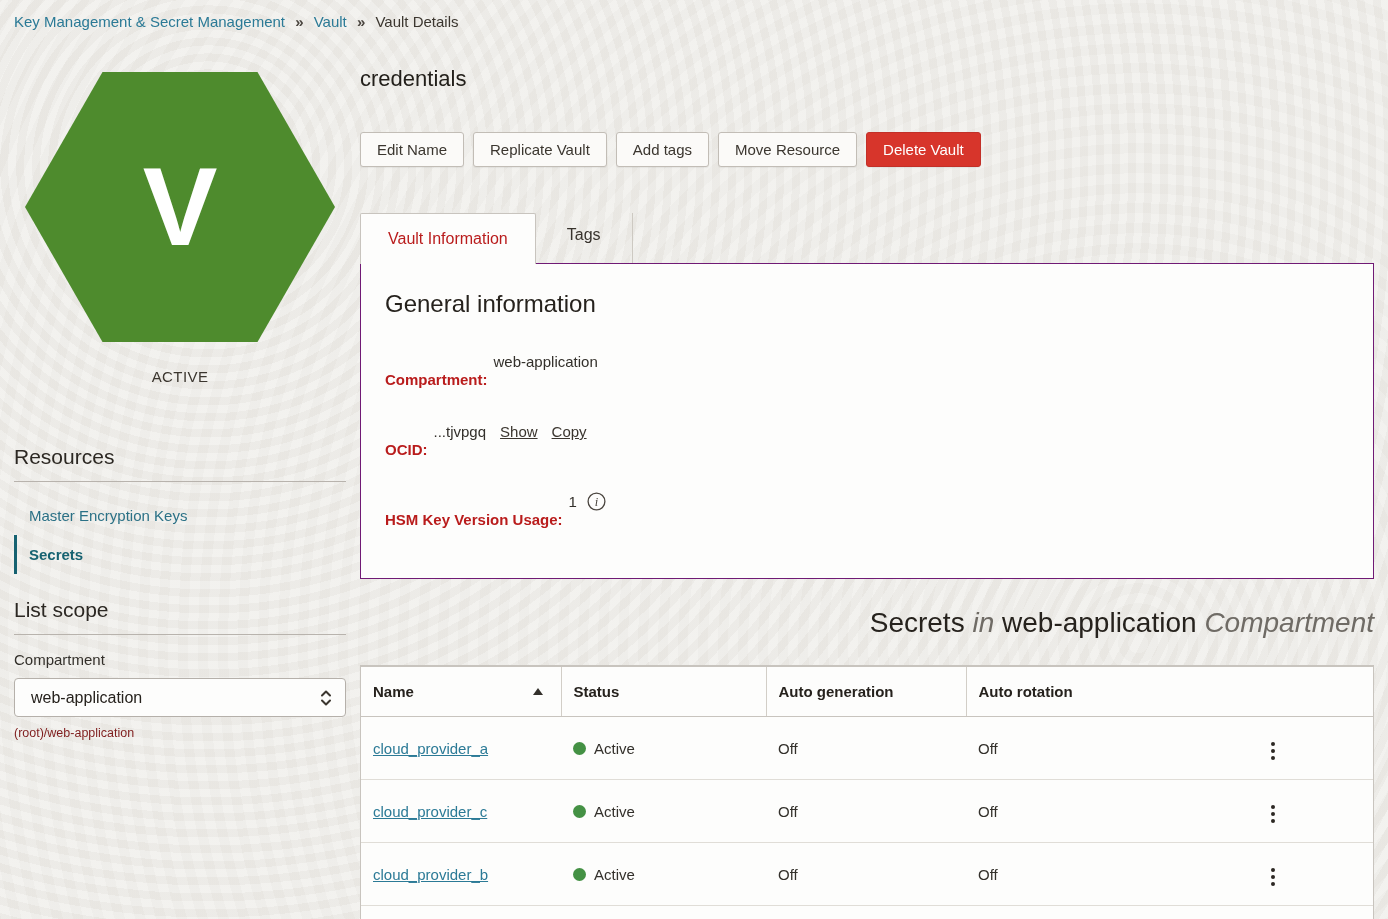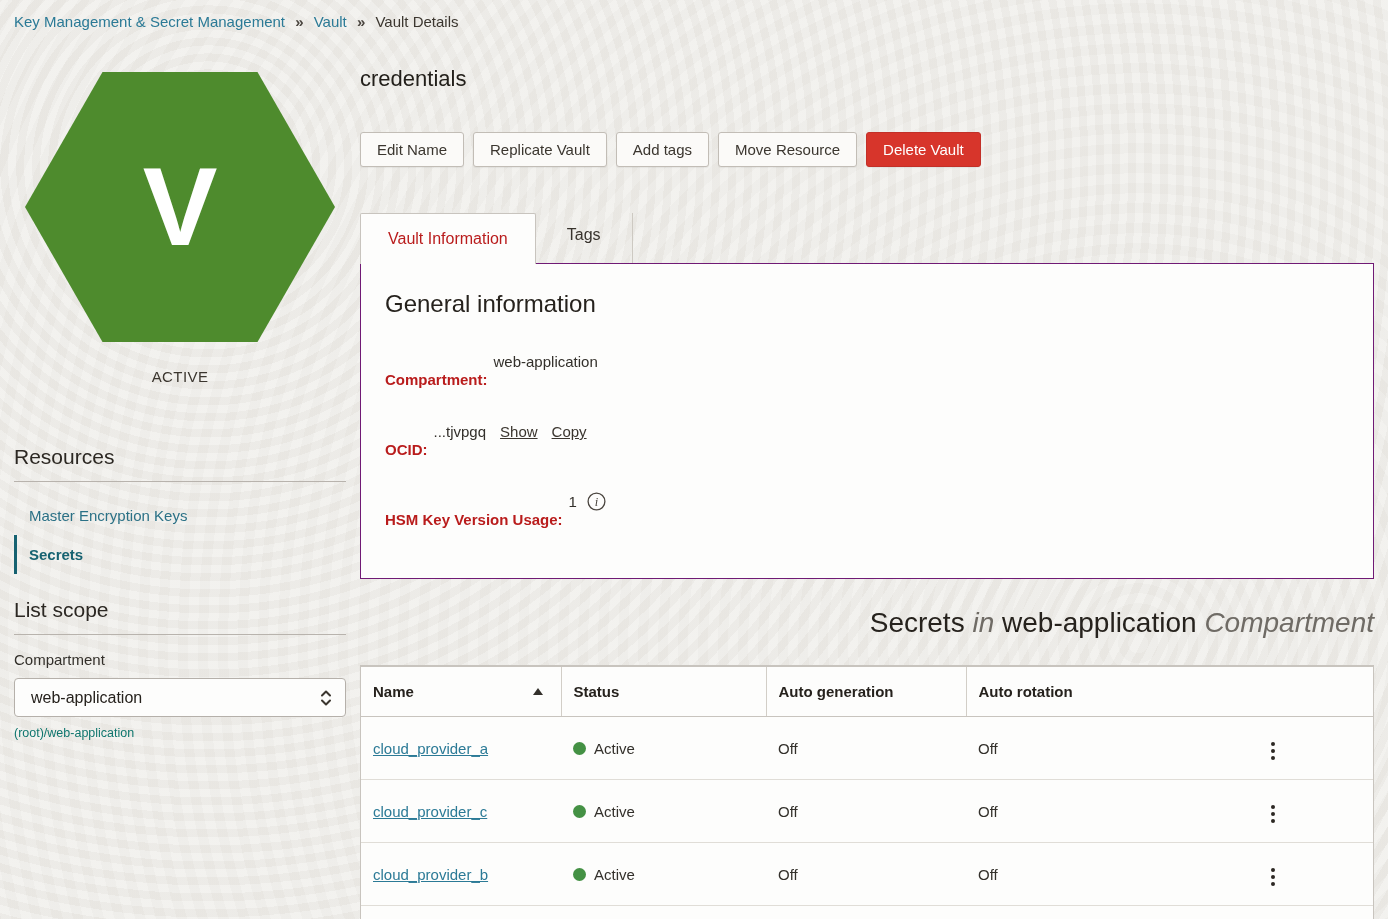--- a/index.html
+++ b/index.html
@@ -43,21 +43,21 @@
   .side-item { display: block; padding: 11px 0 11px 12px; font-size: 15px; color: #2b7186; text-decoration: none; cursor: pointer; border-left: 3px solid transparent; }
   .side-item.active { color: #166271; font-weight: 700; border-left-color: #166271; }
   .list-scope-title { margin-top: 24px; }
   .field-label { display: block; margin-top: 16px; font-size: 15px; color: #33302b; }
   .select {
     margin-top: 10px; height: 39px; width: 100%;
     background: #fdfdfc; border: 1px solid #b5b0aa; border-radius: 4px;
     display: flex; align-items: center; justify-content: space-between;
     padding: 0 12px 0 16px; font-size: 16px; color: #26221d; cursor: pointer;
   }
-  .side-note { margin-top: 9px; font-size: 12.5px; color: #0f766e; }
+  .side-note { margin-top: 9px; font-size: 12.5px; color: #7f1d1d; }
 
   
   .page-title { margin-top: 36px; font-size: 22px; font-weight: 400; color: #23201b; }
   .btn-row { margin-top: 40px; display: flex; gap: 9px; }
   .btn {
     font-family: inherit; font-size: 15px; color: #3b362f;
     background: #fbfaf8; border: 1px solid #c2bdb6; border-radius: 3px;
     padding: 8px 16px; cursor: pointer; box-shadow: 0 1px 1px rgba(0,0,0,.05);
   }
   .btn.danger { background: #d7352b; border-color: #c23028; color: #fff; }

